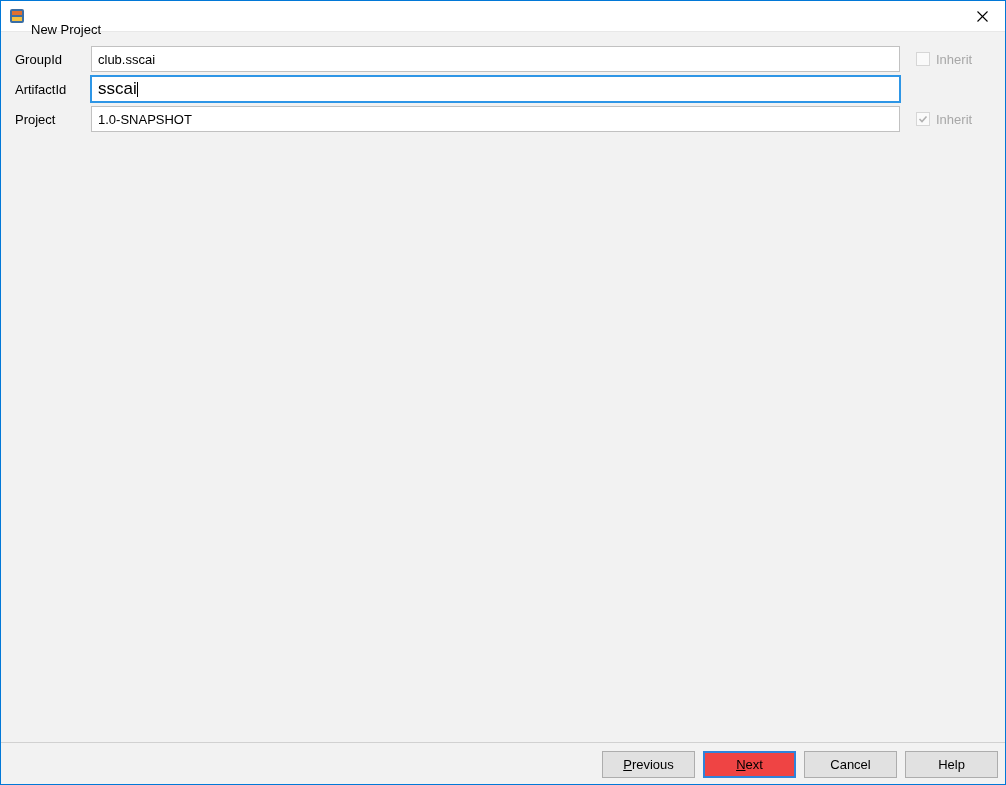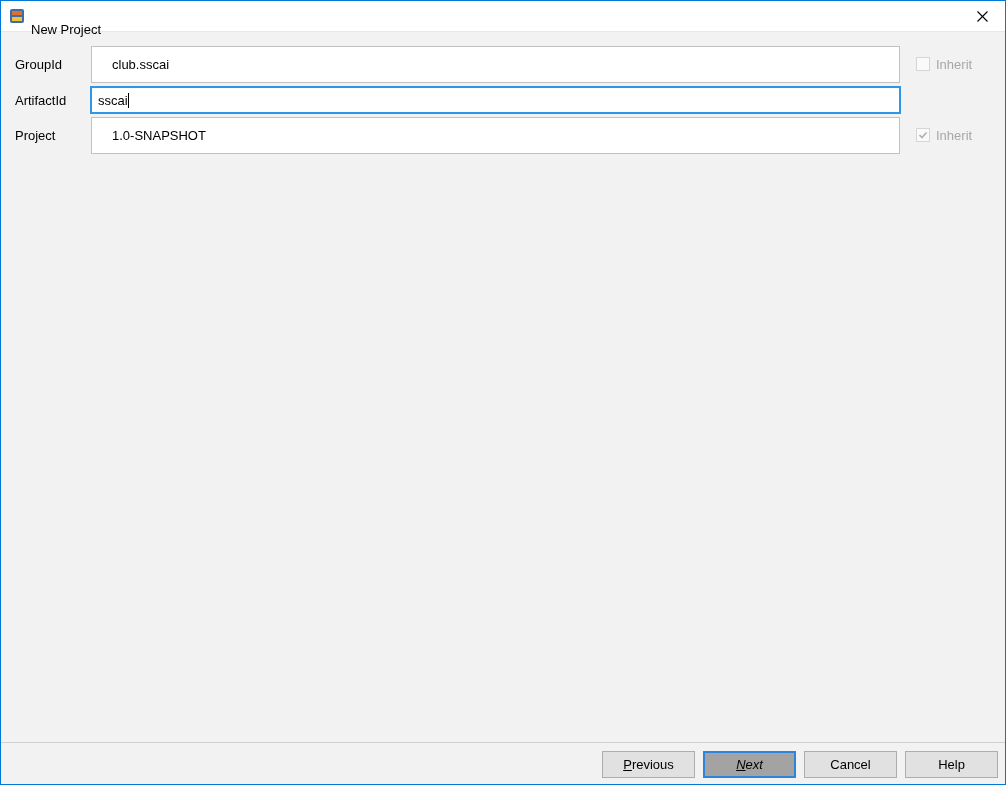--- a/index.html
+++ b/index.html
@@ -63,24 +63,24 @@
       color: #000;
       font-size: 13px;
     }
     .field-wrap {
       flex: 1;
       display: flex;
       align-items: center;
     }
     .text-input {
       flex: 1;
-      height: 37px;
+      height: 26px;
       border: 1px solid #c1c1c1;
       background: #ffffff;
-      padding: 0 20px;
+      padding: 0 6px;
       font-size: 13px;
       font-family: inherit;
       outline: none;
       color: #000;
     }
     .inherit-wrap {
       width: 75px;
       margin-left: 16px;
       display: flex;
       align-items: flex-start;
@@ -132,22 +132,21 @@
       font-size: 13px;
       font-family: inherit;
       cursor: pointer;
       display: flex;
       align-items: center;
       justify-content: center;
       color: #000;
     }
     .btn.primary {
       border: 2px solid #2e83db;
-      background: #a3a3a3;
-      font-style: italic;
+      background: #ef4444;
     }
     .btn .mnemonic {
       text-decoration: underline;
     }
     .caret {
       display: inline-block;
       width: 1px;
       height: 15px;
       background: #000;
       vertical-align: middle;
@@ -156,21 +155,21 @@
     .input-text {
       display: inline;
     }
     .input-display {
       flex: 1;
       height: 26px;
       border: 1px solid #2e96e6;
       box-shadow: 0 0 0 1px #2e96e6;
       background: #ffffff;
       padding: 0 6px;
-      font-size: 13px;
+      font-size: 17px;
       display: flex;
       align-items: center;
       color: #000;
     }
   </style>
 </head>
 <body>
 
 <div class="titlebar">
   <span class="titlebar-icon">

